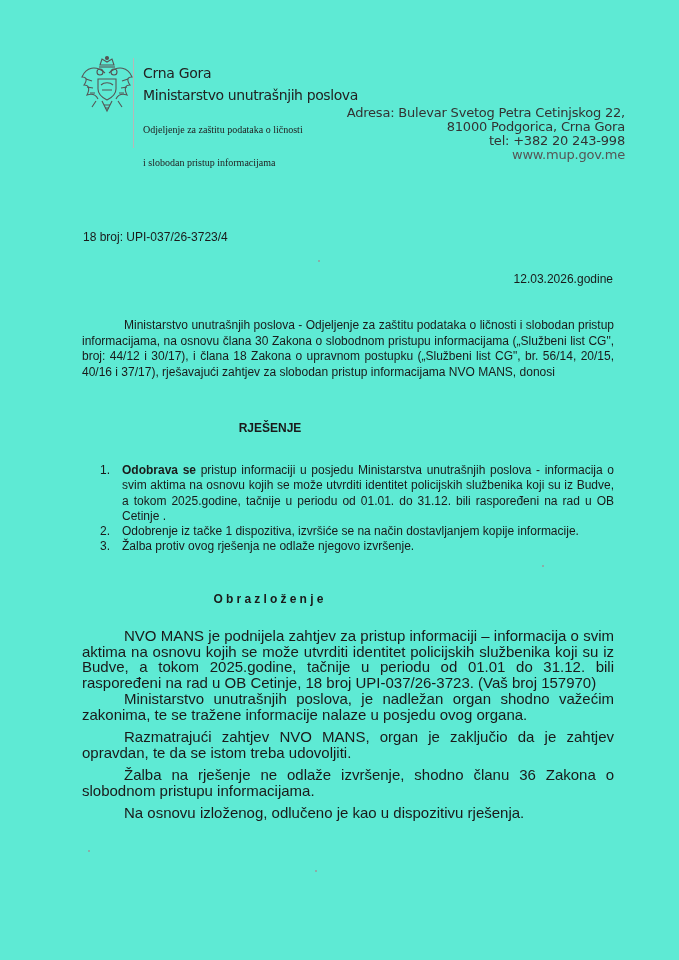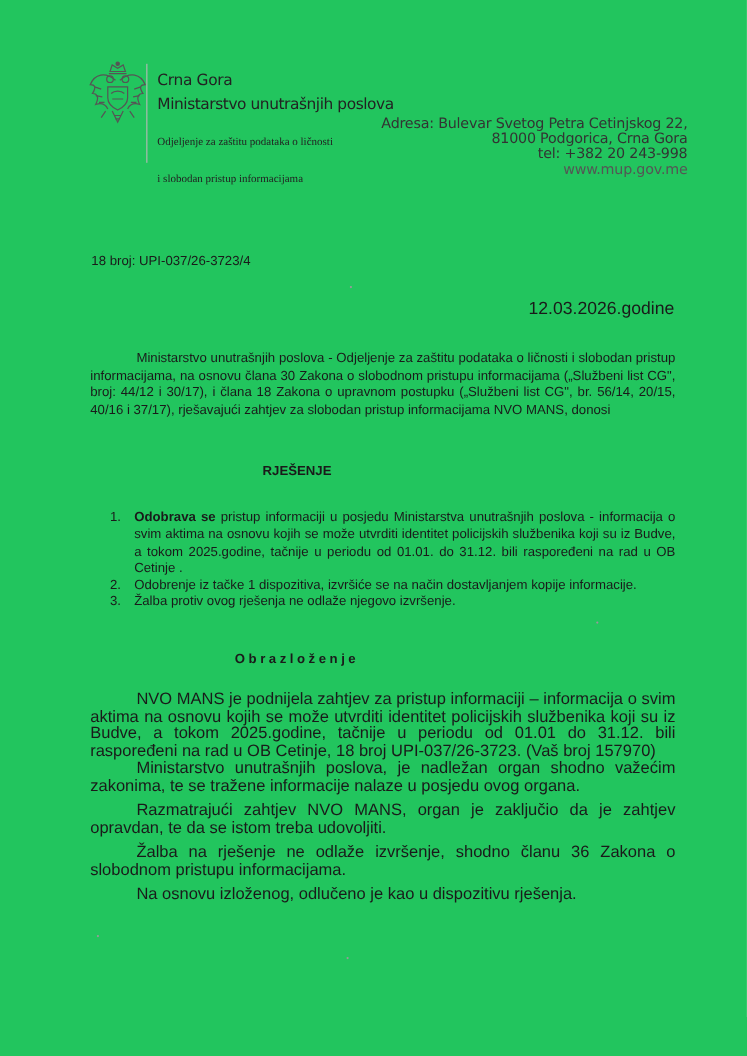--- a/index.html
+++ b/index.html
@@ -12,21 +12,21 @@
       height: 960px;
       position: relative;
       overflow: hidden;
       font-family: "Liberation Sans", sans-serif;
       color: #1a1a1a;
     }
     .page {
       position: absolute;
       left: 0; top: 0;
       width: 679px; height: 960px;
-      background: #22c55e;
+      background: #5eead4;
     }
     
     .crest {
       position: absolute;
       left: 78px; top: 55px;
       width: 58px; height: 62px;
     }
     .header-divider {
       position: absolute;
       left: 133px; top: 58px;
@@ -74,21 +74,21 @@
     }
     
     .ref-number {
       position: absolute;
       left: 83px; top: 230px;
       font-size: 12px;
     }
     .date {
       position: absolute;
       right: 66px; top: 272px;
-      font-size: 16px;
+      font-size: 12px;
     }
     .intro {
       position: absolute;
       left: 82px; top: 318px;
       width: 532px;
       font-size: 12px;
       line-height: 15.5px;
       text-align: justify;
       text-indent: 42px;
     }

